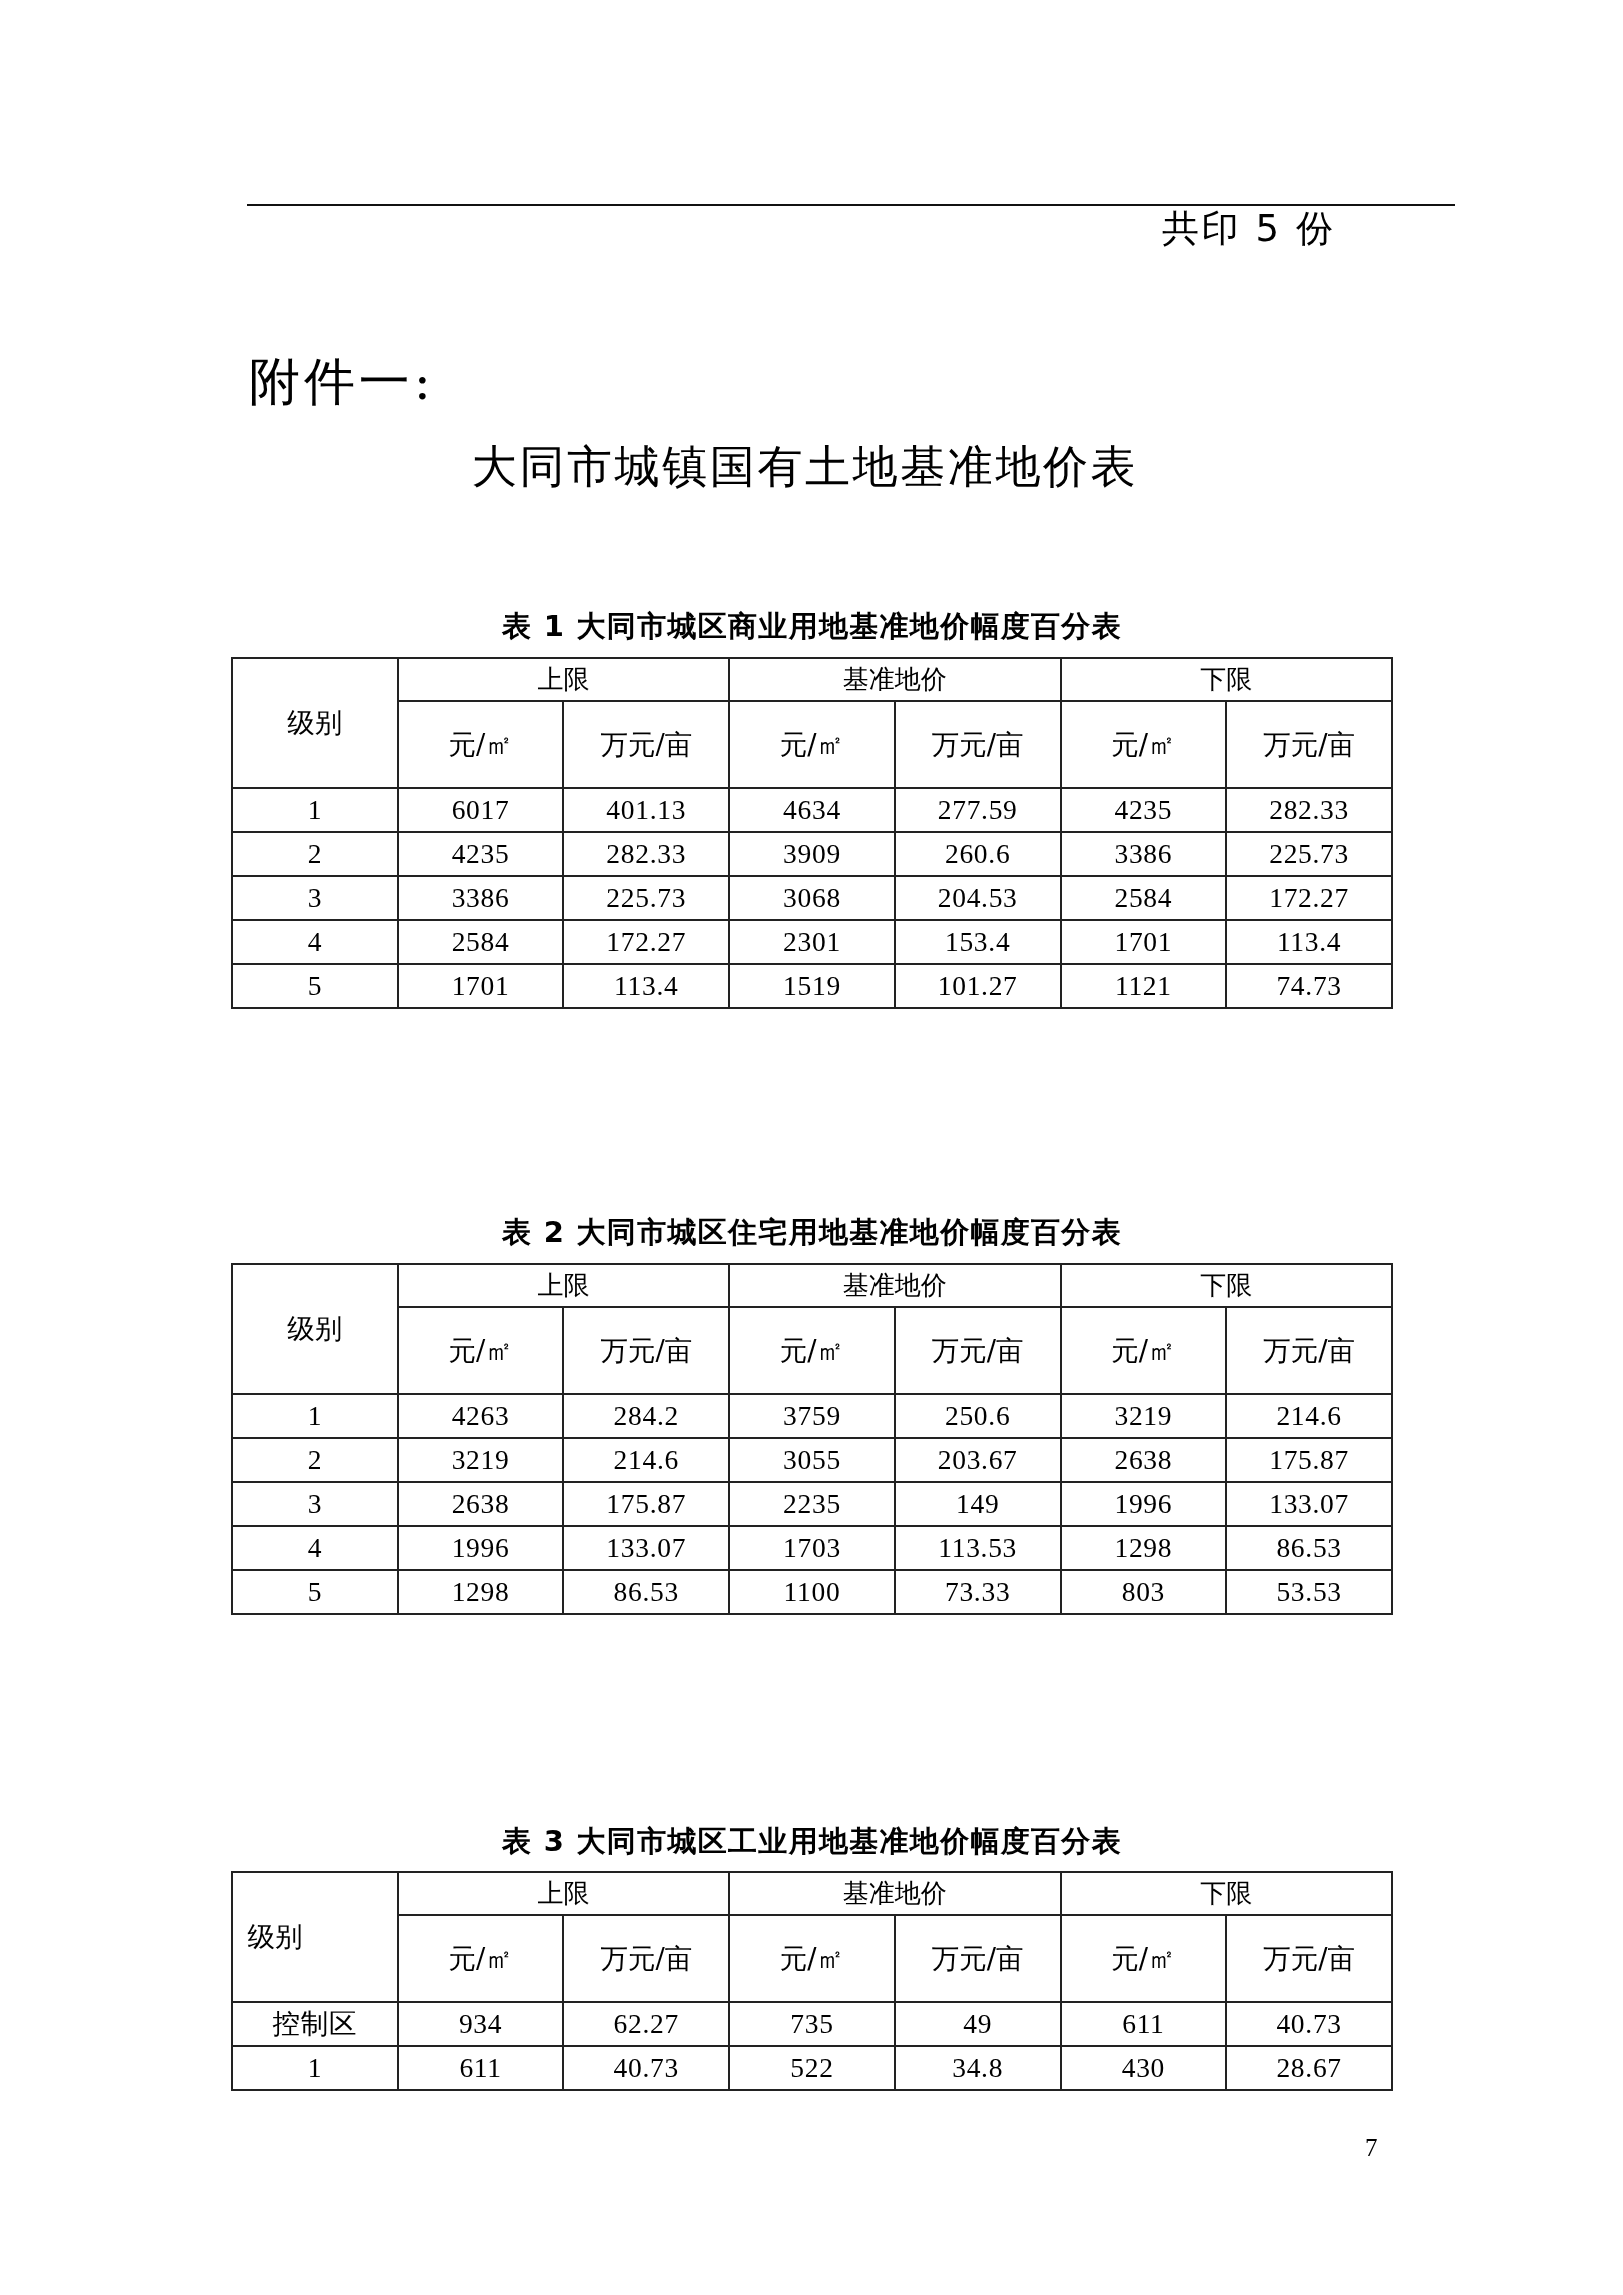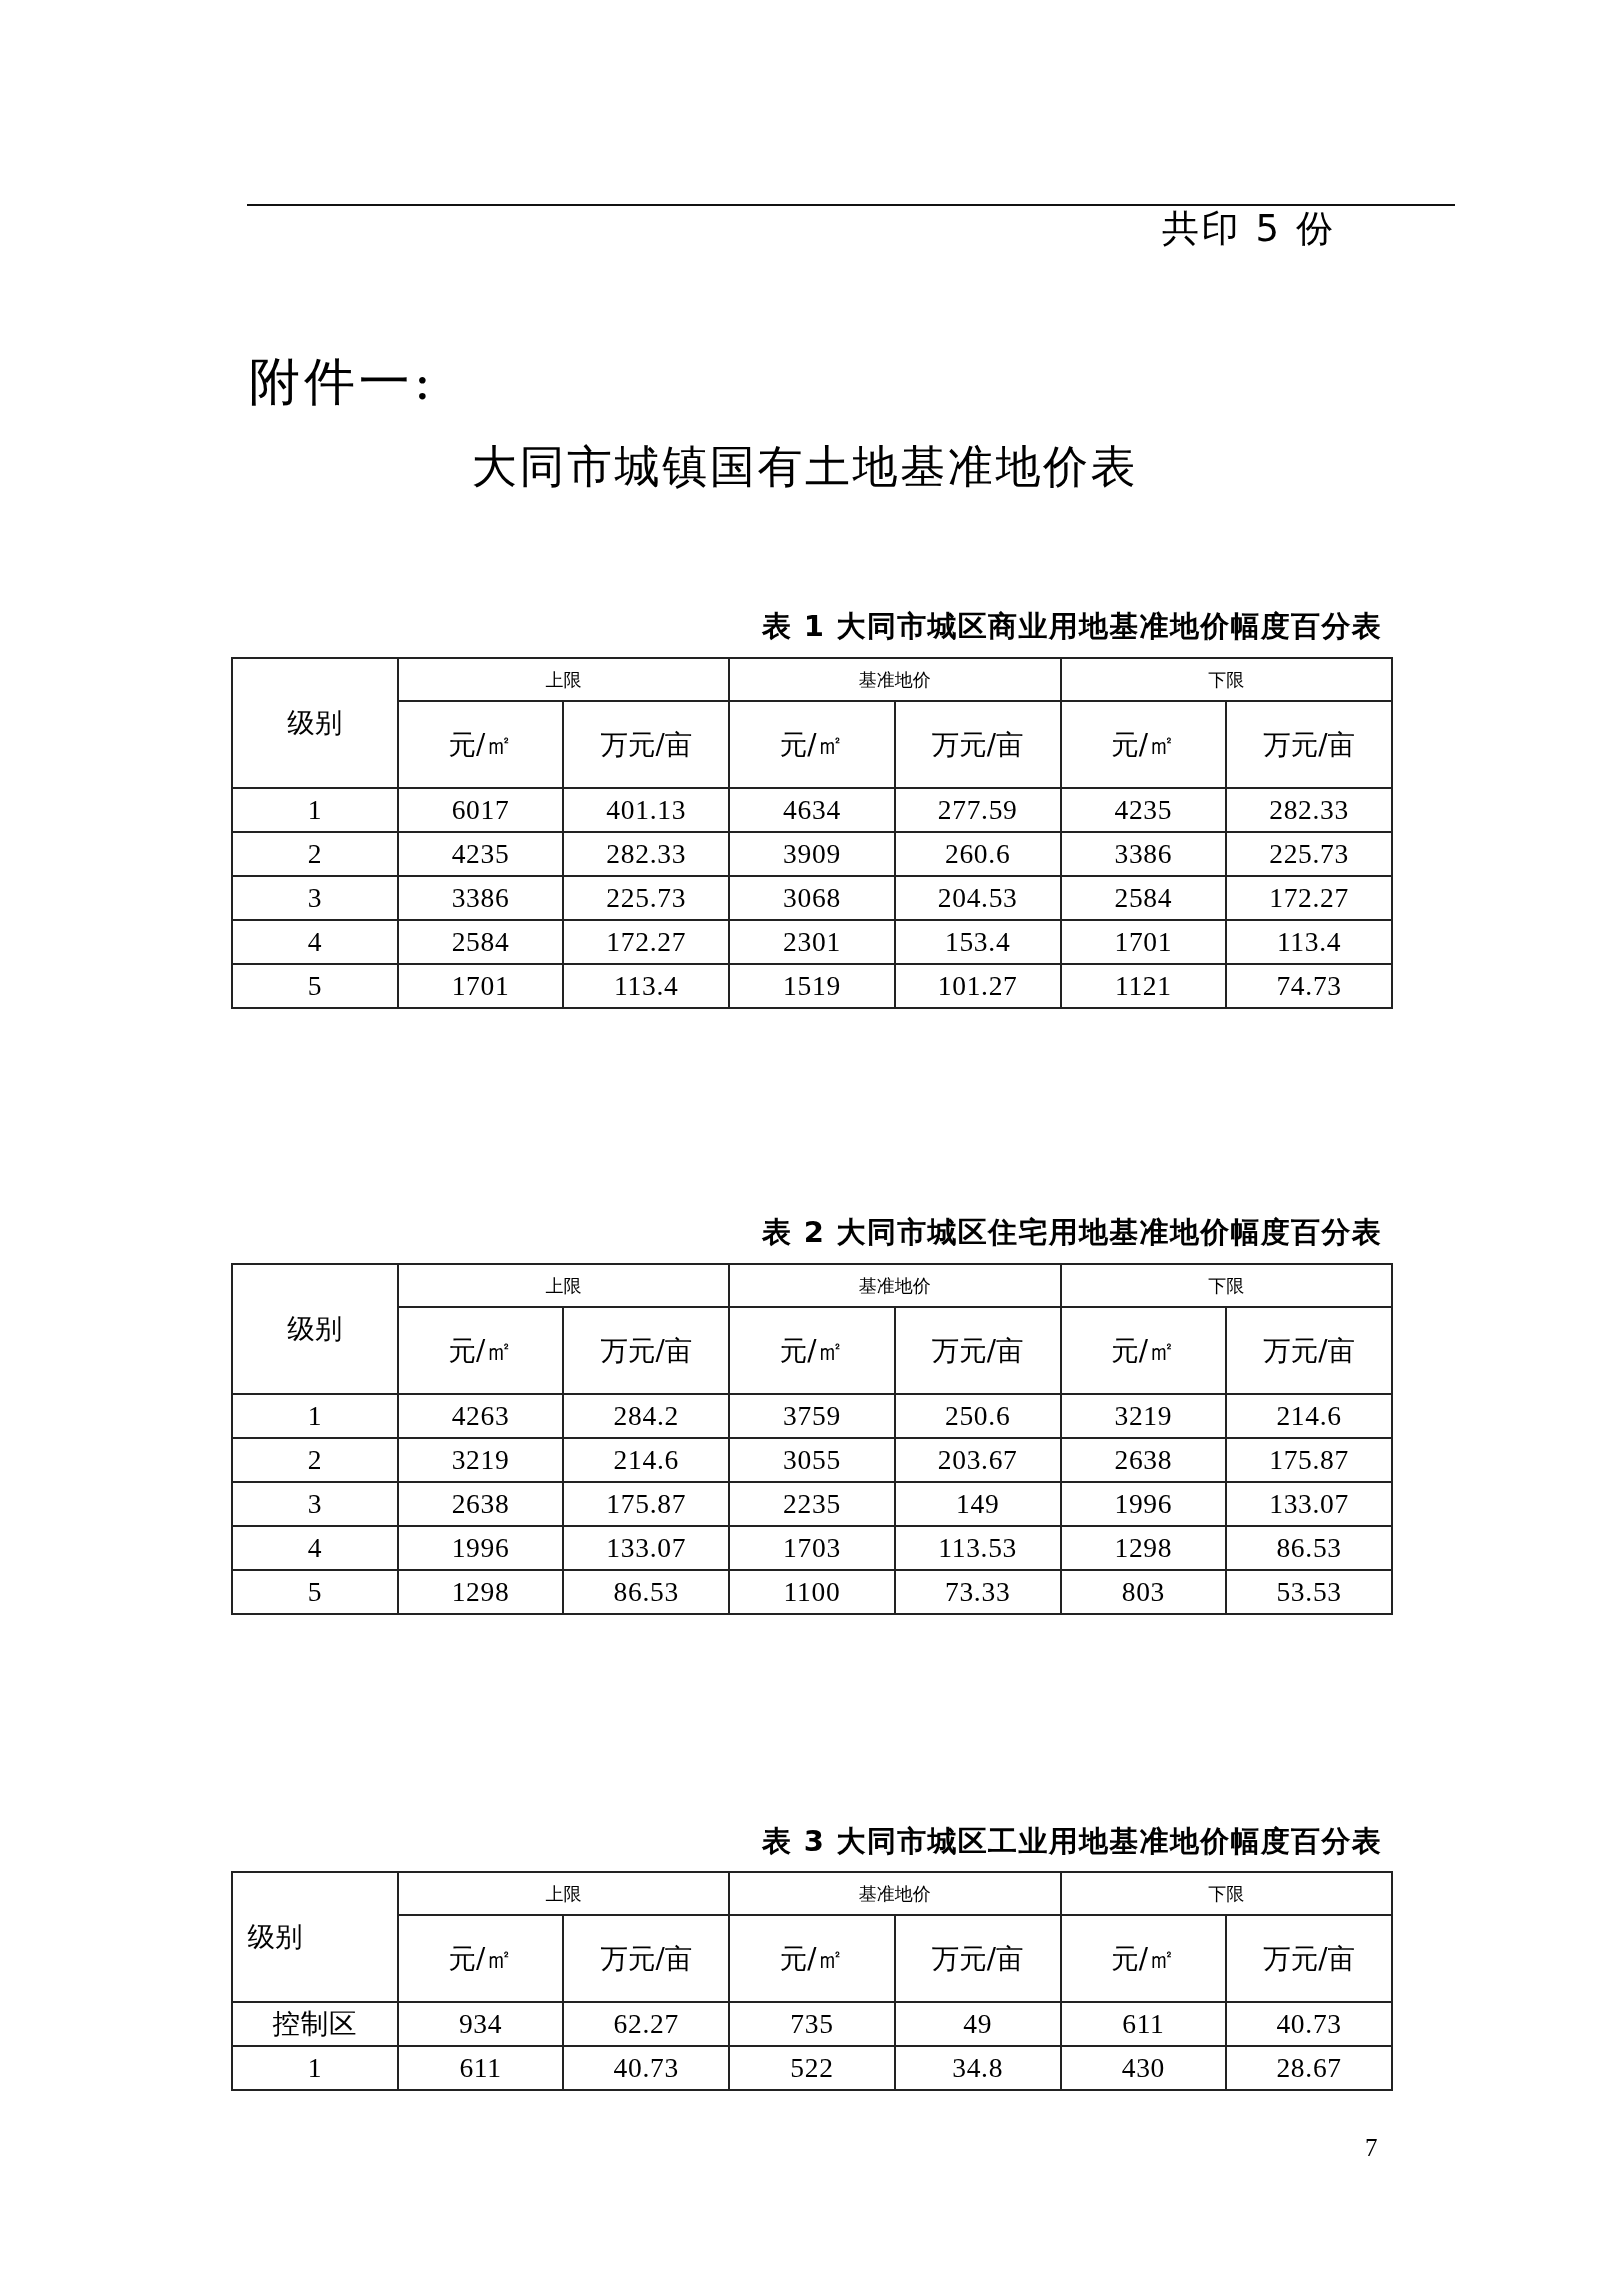--- a/index.html
+++ b/index.html
@@ -1,24 +1,24 @@
 <!DOCTYPE html>
 <html style="font-size:10.5px"><head>
   <meta charset="utf-8">
   <style>
     html, body { margin: 0; padding: 0; background: #ffffff; }
     body { width: 1623px; height: 2295px; position: relative; overflow: hidden; color: #000; }
     .rule { position: absolute; left: 247px; top: 204px; width: 1208px; height: 0; border-top: 2.6px solid #111; }
     .copies { position: absolute; left: 1162px; top: 204px; font-family: "DejaVu Sans", sans-serif; font-size: 37px; line-height: 50px; letter-spacing: 2.6px; }
     .attach { position: absolute; left: 249px; top: 352px; font-family: "DejaVu Serif", serif; font-size: 51px; line-height: 59px; letter-spacing: 3.9px; }
     .main-title { position: absolute; left: 0; width: 1623px; top: 437px; text-align: center; font-family: "DejaVu Sans", sans-serif; font-size: 45px; line-height: 60px; letter-spacing: 2.6px; margin-left: -6.5px; }
-    .tbl-title { position: absolute; left: 220px; width: 1162px; text-align: right; font-family: "DejaVu Sans", sans-serif; font-weight: bold; font-size: 29px; line-height: 39px; letter-spacing: 1.3px; }
+    .tbl-title { position: absolute; left: 231px; width: 1162px; text-align: center; font-family: "DejaVu Sans", sans-serif; font-weight: bold; font-size: 29px; line-height: 39px; letter-spacing: 1.3px; }
     table.grid { position: absolute; left: 231px; width: 1162px; border-collapse: collapse; table-layout: fixed; font-family: "Liberation Serif", "DejaVu Serif", serif; }
     table.grid td { border: 2px solid #222; text-align: center; vertical-align: middle; padding: 0; font-size: 27.5px; }
-    table.grid tr.h1 td.grp { height: 41px; font-family: "DejaVu Serif", serif; font-size: 18px; border-radius: 6px; }
+    table.grid tr.h1 td.grp { height: 41px; font-family: "DejaVu Serif", serif; font-size: 26px; border-radius: 6px; }
     table.grid tr.h2 td { height: 85px; }
     table.grid tr.dr td { height: 42px; font-size: 27.5px; letter-spacing: 0.7px; }
     td.level-head { font-family: "DejaVu Serif", serif; font-size: 26px; }
     td.level-head.left { text-align: left !important; padding-left: 14.4px !important; }
     td.unit-serif { font-family: "DejaVu Serif", serif; font-size: 25px; }
     td.unit-sans { font-family: "DejaVu Sans", sans-serif; font-size: 26px; }
     td.cjk-cell { font-family: "DejaVu Serif", serif; font-size: 26px; }
     .page-num { position: absolute; left: 1365px; top: 2135px; font-family: "Liberation Serif", serif; font-size: 25px; line-height: 26px; }
   </style>
 </head>

